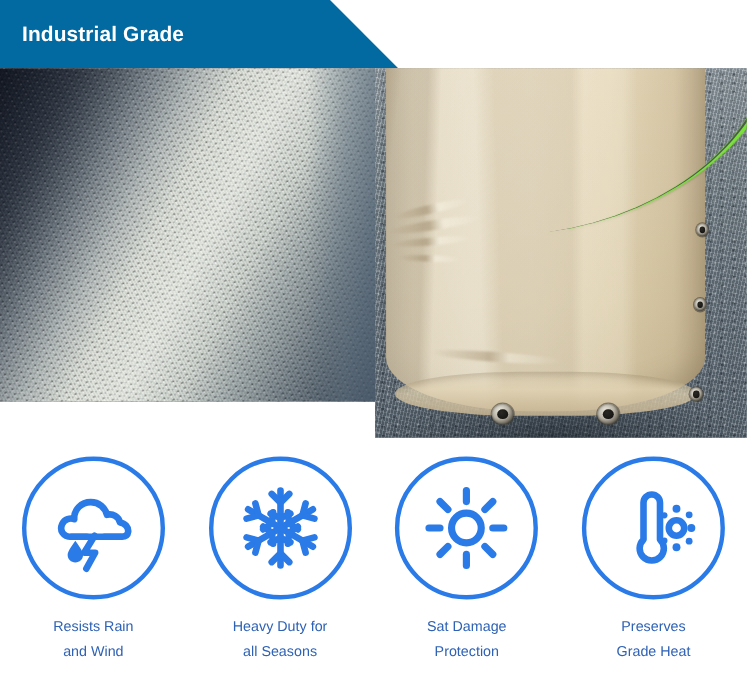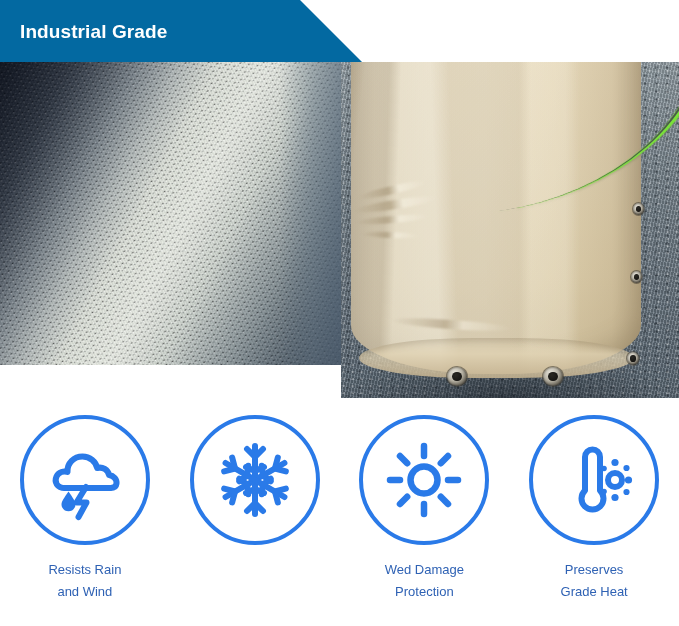--- a/index.html
+++ b/index.html
@@ -389,39 +389,41 @@
             <g transform="rotate(120 42 42)">
               <path d="M42 8 L42 76"></path>
               <path d="M42 19 L34 11 M42 19 L50 11"></path>
               <path d="M42 65 L34 73 M42 65 L50 73"></path>
               <path d="M42 33 L33 29 M42 33 L51 29"></path>
               <path d="M42 51 L33 55 M42 51 L51 55"></path>
             </g>
           </g>
         </svg>
       </div>
+      <div class="caption">Heavy Duty for
+all Seasons</div>
     </div>
 
     <div class="feature">
       <div class="badge">
         <svg width="84" height="84" viewBox="0 0 84 84">
           <g fill="none" stroke="#2a7ae8" stroke-width="6.5" stroke-linecap="round">
             <circle cx="42" cy="42" r="13.5"></circle>
             <path d="M42 8 L42 18"></path>
             <path d="M42 66 L42 76"></path>
             <path d="M8 42 L18 42"></path>
             <path d="M66 42 L76 42"></path>
             <path d="M18 18 L25.2 25.2"></path>
             <path d="M58.8 58.8 L66 66"></path>
             <path d="M66 18 L58.8 25.2"></path>
             <path d="M25.2 58.8 L18 66"></path>
           </g>
         </svg>
       </div>
-      <div class="caption">Wed Damage
+      <div class="caption">Sat Damage
 Protection</div>
     </div>
 
     <div class="feature">
       <div class="badge">
         <svg width="84" height="84" viewBox="0 0 84 84">
           <g fill="none" stroke="#2a7ae8" stroke-width="6" stroke-linecap="round" stroke-linejoin="round">
             <path d="M33 52.5 L33 19 A7.5 7.5 0 0 1 48 19 L48 52.5 A11 11 0 1 1 33 52.5 Z"></path>
             <circle cx="63" cy="42" r="7"></circle>
           </g>

